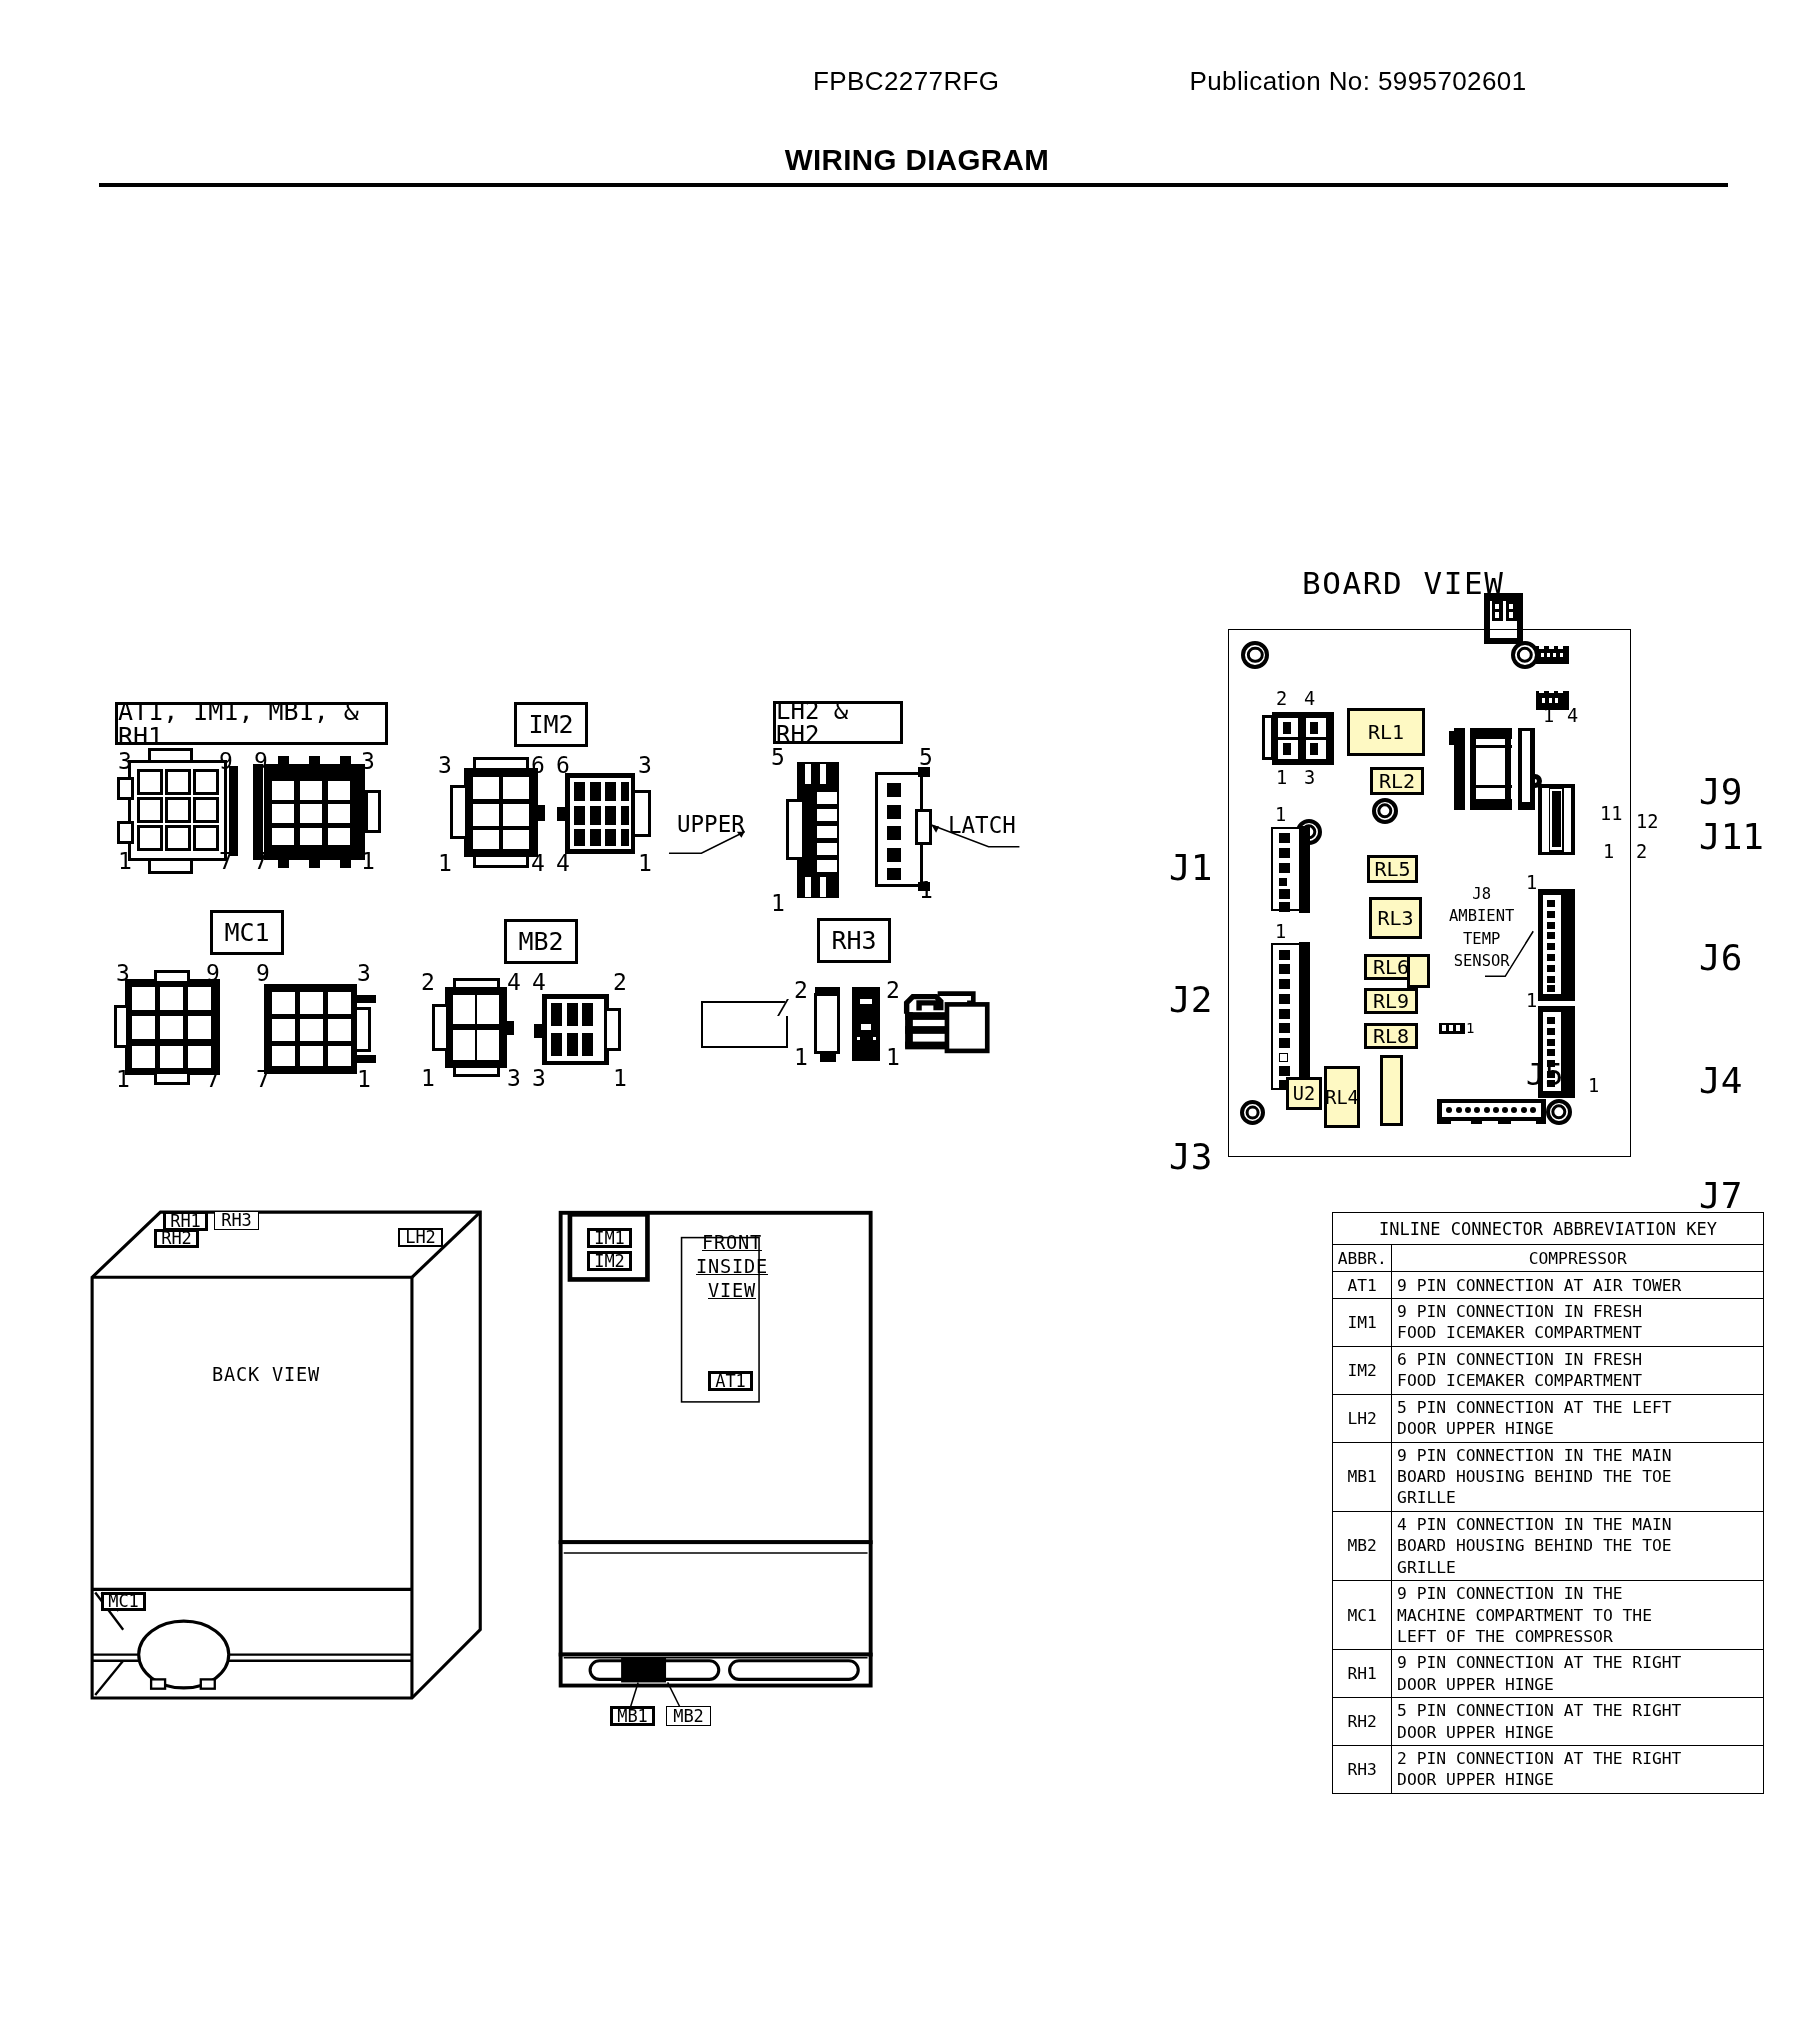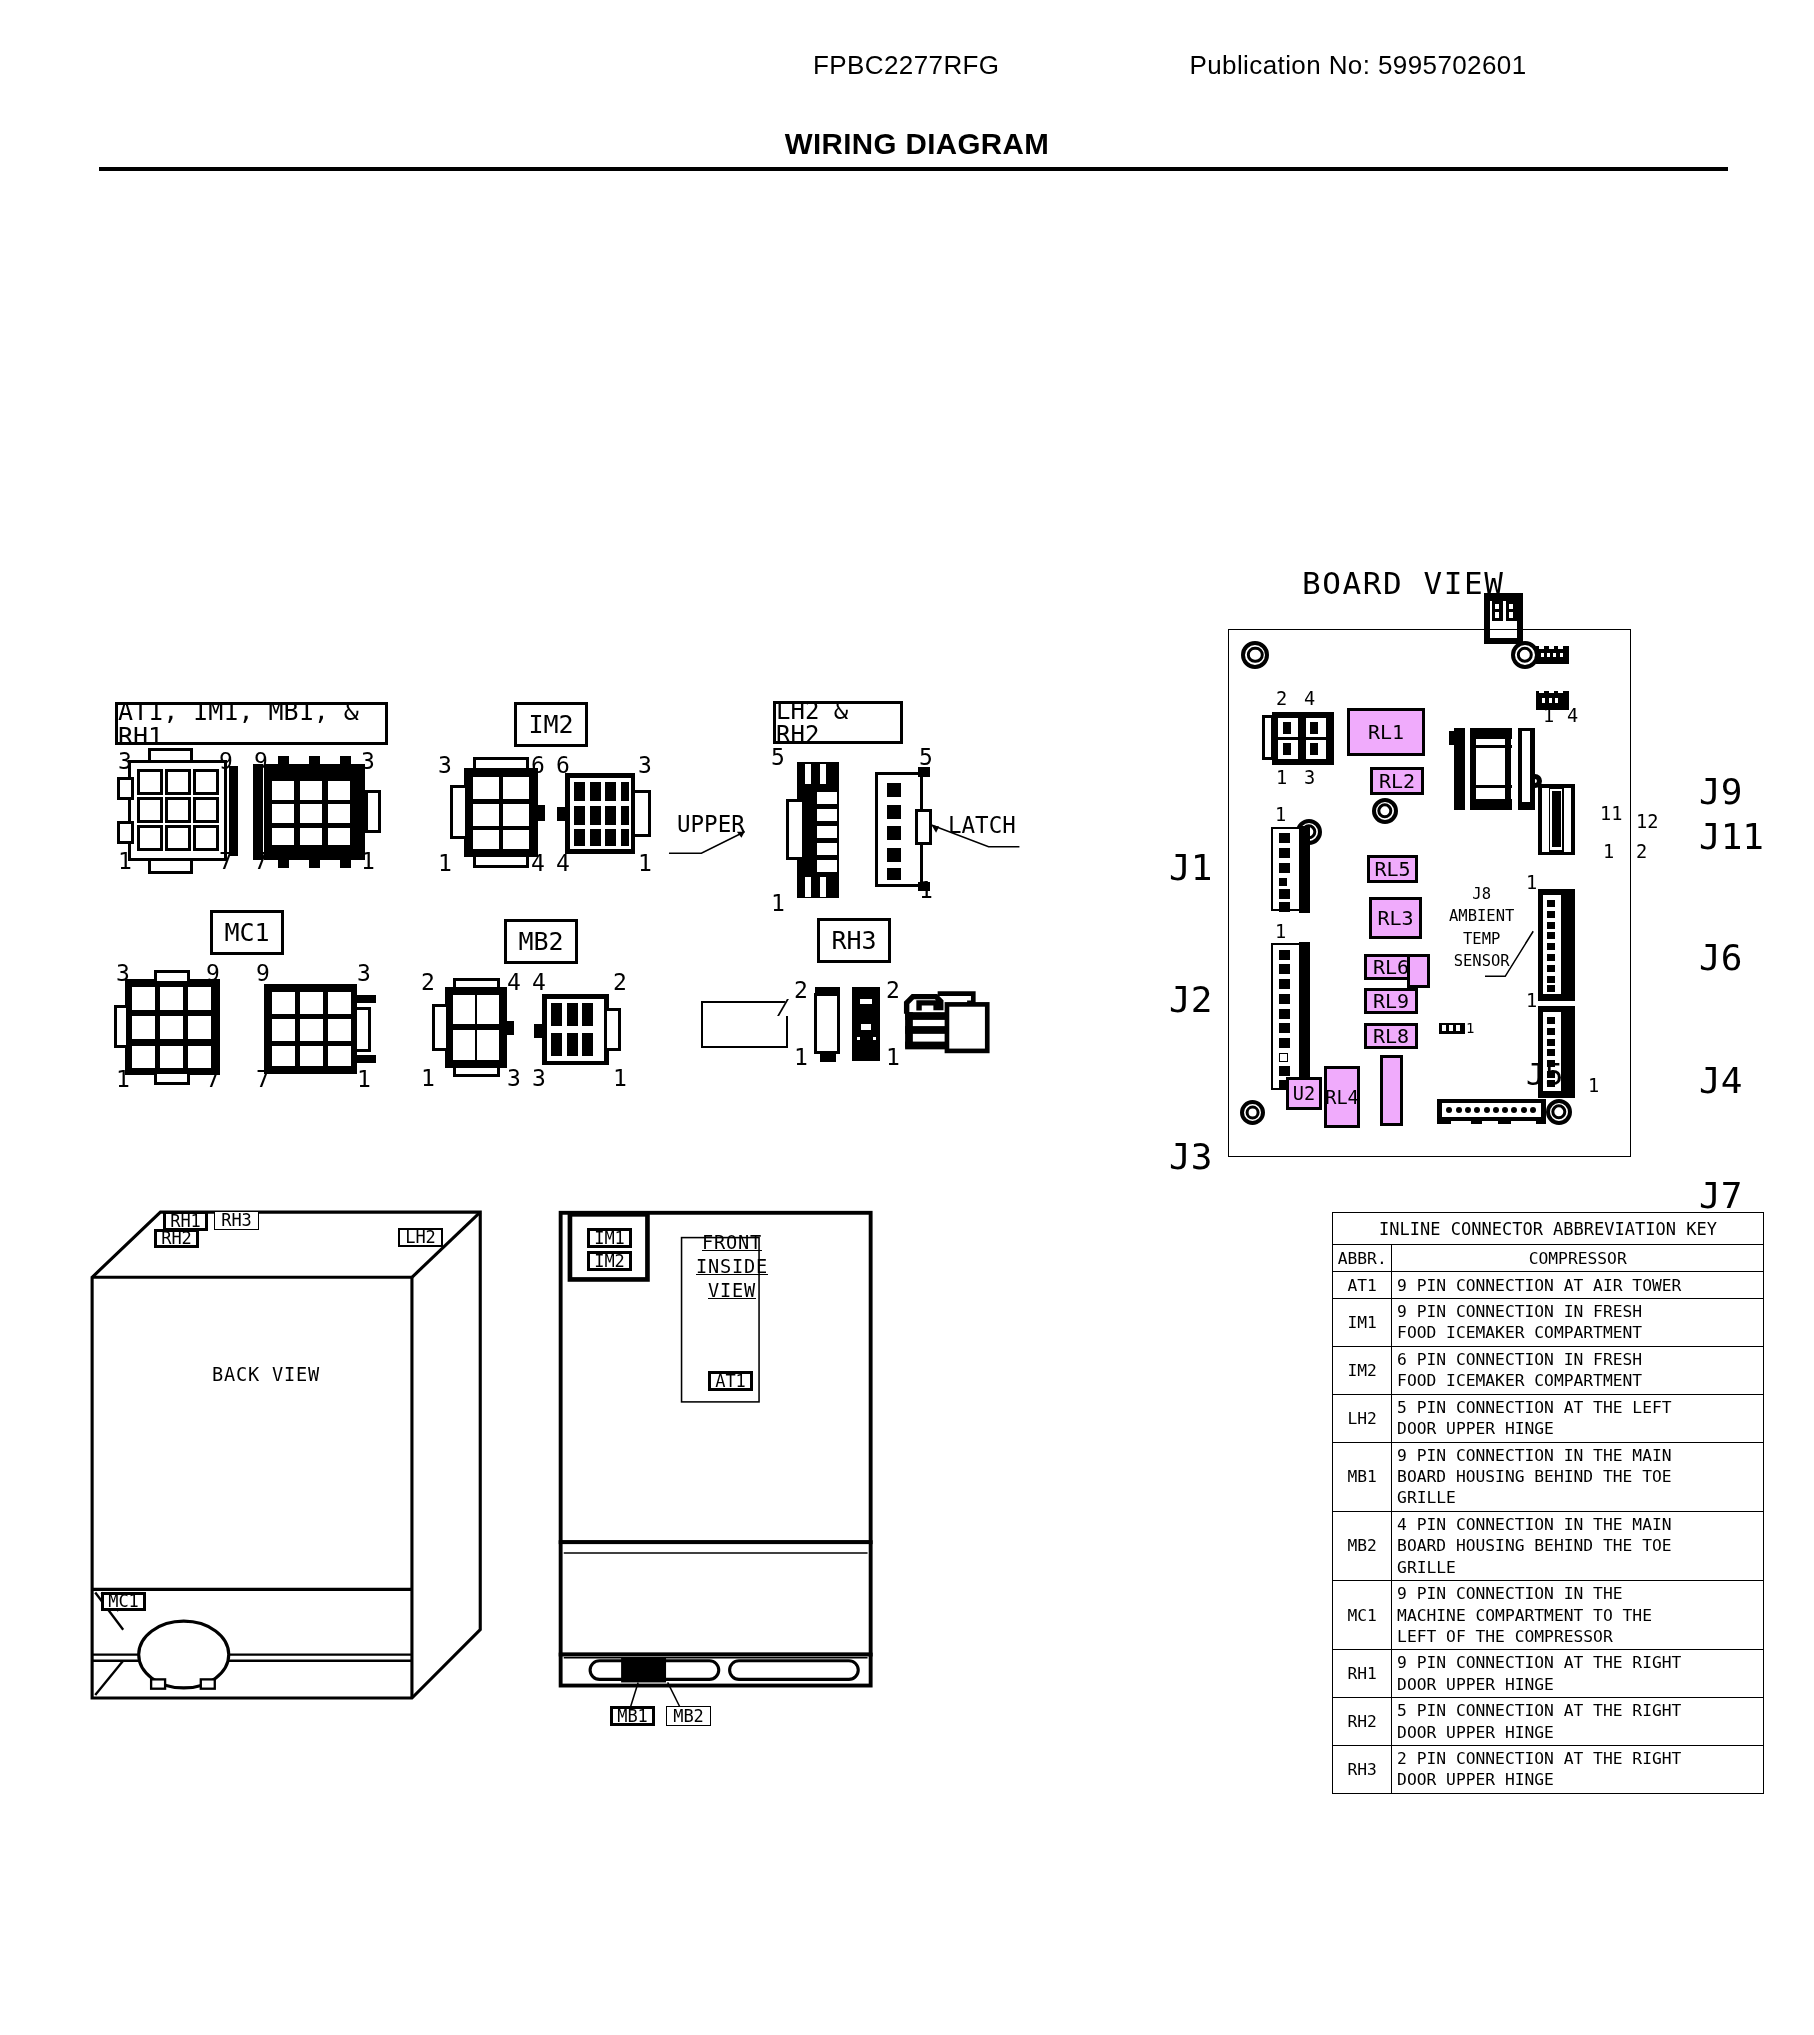--- a/index.html
+++ b/index.html
@@ -6,21 +6,21 @@
   html, body { margin:0; padding:0; background:#ffffff; }
   body {
     width:1814px; height:2035px;
     font-family:"Liberation Sans", sans-serif;
     color:#000;
     position:relative;
     overflow:hidden;
   }
 
   
-  #header { position:absolute; left:0; top:0; width:1814px; height:178px; }
+  #header { position:absolute; left:0; top:16px; width:1814px; height:178px; }
   #model-no {
     position:absolute; left:813px; top:50px;
     font-size:26px; font-weight:400; letter-spacing:0.4px;
   }
   #pub-no {
     position:absolute; left:1358px; top:50px;
     font-size:26px; font-weight:400; letter-spacing:0.4px;
     transform:translateX(-50%);
     text-align:right;
   }
@@ -63,21 +63,21 @@
     border:1.6px solid #000; background:#fff;
   }
   .screw {
     position:absolute; border:4.7px solid #000; border-radius:50%; background:#fff;
   }
   .screw::after{
     content:""; position:absolute; left:50%; top:50%; width:52%; height:52%;
     transform:translate(-50%,-50%); border:3.1px solid #000; border-radius:50%;
   }
   .relay {
-    position:absolute; border:3.9px solid #000; background:#f0abfc;
+    position:absolute; border:3.9px solid #000; background:#fef9c3;
     display:flex; align-items:center; justify-content:center;
     font-family:"DejaVu Sans Mono", monospace; font-size:20px; letter-spacing:0px;
   }
   .jlabel {
     position:absolute; font-family:"DejaVu Sans Mono", monospace;
     font-size:36px; line-height:1;
   }
   .jnum {
     position:absolute; font-family:"DejaVu Sans Mono", monospace;
     font-size:18.6px; line-height:1;

